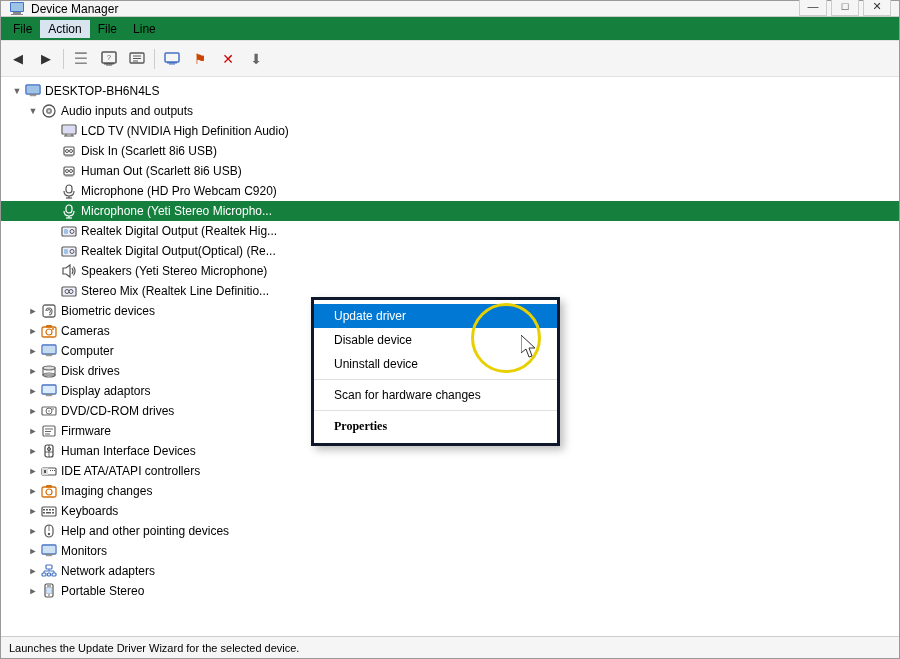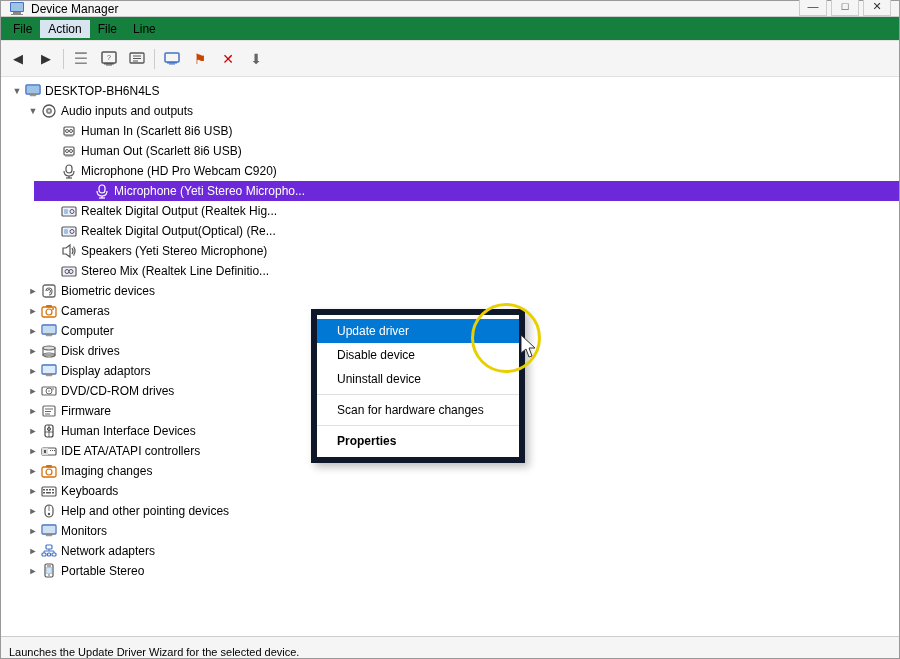--- a/index.html
+++ b/index.html
@@ -130,21 +130,21 @@
 
     .tree-item {
       display: flex;
       align-items: center;
       height: 20px;
       padding-right: 4px;
       cursor: default;
       white-space: nowrap;
       overflow: hidden;
     }
-    .tree-item.highlighted { background: #6d28d9; color: #fff; margin-left: 33px; }
+    .tree-item.highlighted { background: #15803d; color: #fff; }
 
     .expander {
       width: 16px;
       height: 16px;
       display: flex;
       align-items: center;
       justify-content: center;
       font-size: 9px;
       color: #666;
       flex-shrink: 0;
@@ -162,36 +162,35 @@
       font-size: 12px;
       overflow: hidden;
       text-overflow: ellipsis;
     }
 
     
     .context-menu {
       position: absolute;
       top: 220px;
       left: 310px;
-      width: 214px;
+      width: 249px;
       background: #fff;
-      border: 6px solid #0f172a;
+      border: 3px solid #0f172a;
       box-shadow: 4px 4px 8px rgba(0,0,0,0.25);
       z-index: 100;
       padding: 4px 0;
-      margin-top: 12px;
     }
     .ctx-item {
       padding: 5px 20px;
       cursor: pointer;
       font-size: 12px;
       color: #000;
     }
     .ctx-item:hover, .ctx-item.active { background: #0078d4; color: #fff; }
-    .ctx-item.bold { font-weight: bold; }
+    .ctx-item.bold { font-weight: bold; font-family: Liberation Serif, serif; }
     .ctx-separator {
       height: 1px;
       background: #e0e0e0;
       margin: 3px 0;
     }
 
     
     .cursor-indicator {
       position: absolute;
       top: 258px;
@@ -214,21 +213,21 @@
       z-index: 150;
       pointer-events: none;
     }
 
     
     .status-bar {
       height: 22px;
       background: #f5f5f5;
       border-top: 1px solid #ccc;
       display: flex;
-      align-items: flex-end;
+      align-items: center;
       padding: 0 8px;
       font-size: 11px;
       color: #000;
       flex-shrink: 0;
     }
 
     .indent-1 { padding-left: 8px; }
     .indent-2 { padding-left: 24px; }
     .indent-3 { padding-left: 44px; }
   </style>
@@ -316,32 +315,45 @@
         <div class="item-icon">
           <svg width="16" height="16" viewBox="0 0 16 16">
             <circle cx="8" cy="8" r="6" fill="none" stroke="#555" stroke-width="1.3"></circle>
             <circle cx="8" cy="8" r="3" fill="#888"></circle>
             <circle cx="8" cy="8" r="1.2" fill="#ddd"></circle>
           </svg>
         </div>
         <span class="item-label">Audio inputs and outputs</span>
       </div>
 
+      <div class="tree-item indent-3">
+        <div class="expander" style="visibility:hidden;">►</div>
+        <div class="item-icon">
+          <svg width="16" height="16" viewBox="0 0 16 16">
+            <rect x="1" y="2" width="14" height="9" rx="1" fill="none" stroke="#555" stroke-width="1.2"></rect>
+            <rect x="2" y="3" width="12" height="7" fill="#cce" opacity="0.7"></rect>
+            <line x1="5" y1="11" x2="5" y2="13" stroke="#555" stroke-width="1"></line>
+            <line x1="11" y1="11" x2="11" y2="13" stroke="#555" stroke-width="1"></line>
+            <line x1="3" y1="13" x2="13" y2="13" stroke="#555" stroke-width="1"></line>
+          </svg>
+        </div>
+        <span class="item-label">LCD TV (NVIDIA High Definition Audio)</span>
+      </div>
 
       <div class="tree-item indent-3">
         <div class="expander" style="visibility:hidden;">►</div>
         <div class="item-icon">
           <svg width="16" height="16" viewBox="0 0 16 16">
             <rect x="3" y="4" width="10" height="8" rx="1" fill="none" stroke="#555" stroke-width="1.2"></rect>
             <circle cx="6" cy="8" r="1.5" fill="none" stroke="#555" stroke-width="1"></circle>
             <circle cx="10" cy="8" r="1.5" fill="none" stroke="#555" stroke-width="1"></circle>
             <rect x="4" y="12" width="8" height="1.5" rx="0.5" fill="#888"></rect>
           </svg>
         </div>
-        <span class="item-label">Human In (Scarlett 8i6 USB)</span>
+        <span class="item-label">Disk In (Scarlett 8i6 USB)</span>
       </div>
 
       <div class="tree-item indent-3">
         <div class="expander" style="visibility:hidden;">►</div>
         <div class="item-icon">
           <svg width="16" height="16" viewBox="0 0 16 16">
             <rect x="3" y="4" width="10" height="8" rx="1" fill="none" stroke="#555" stroke-width="1.2"></rect>
             <circle cx="6" cy="8" r="1.5" fill="none" stroke="#555" stroke-width="1"></circle>
             <circle cx="10" cy="8" r="1.5" fill="none" stroke="#555" stroke-width="1"></circle>
             <rect x="4" y="12" width="8" height="1.5" rx="0.5" fill="#888"></rect>

